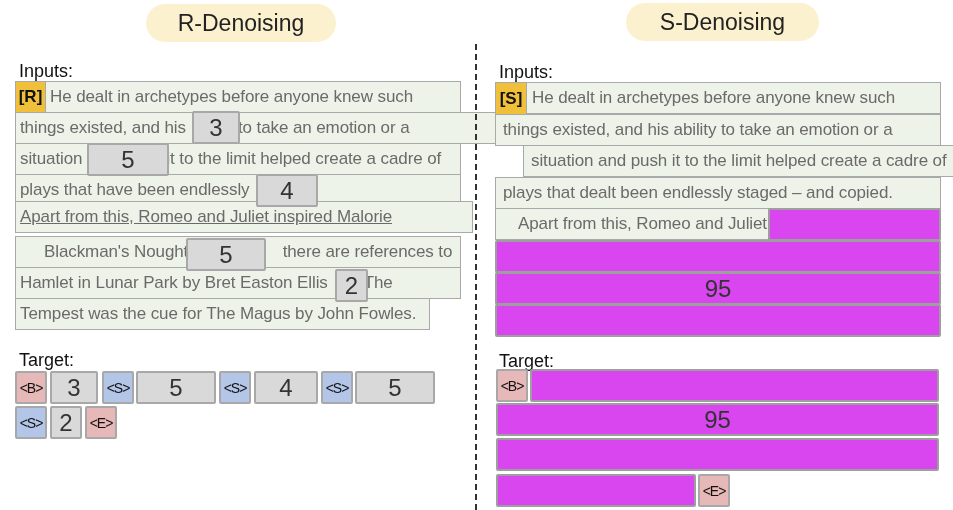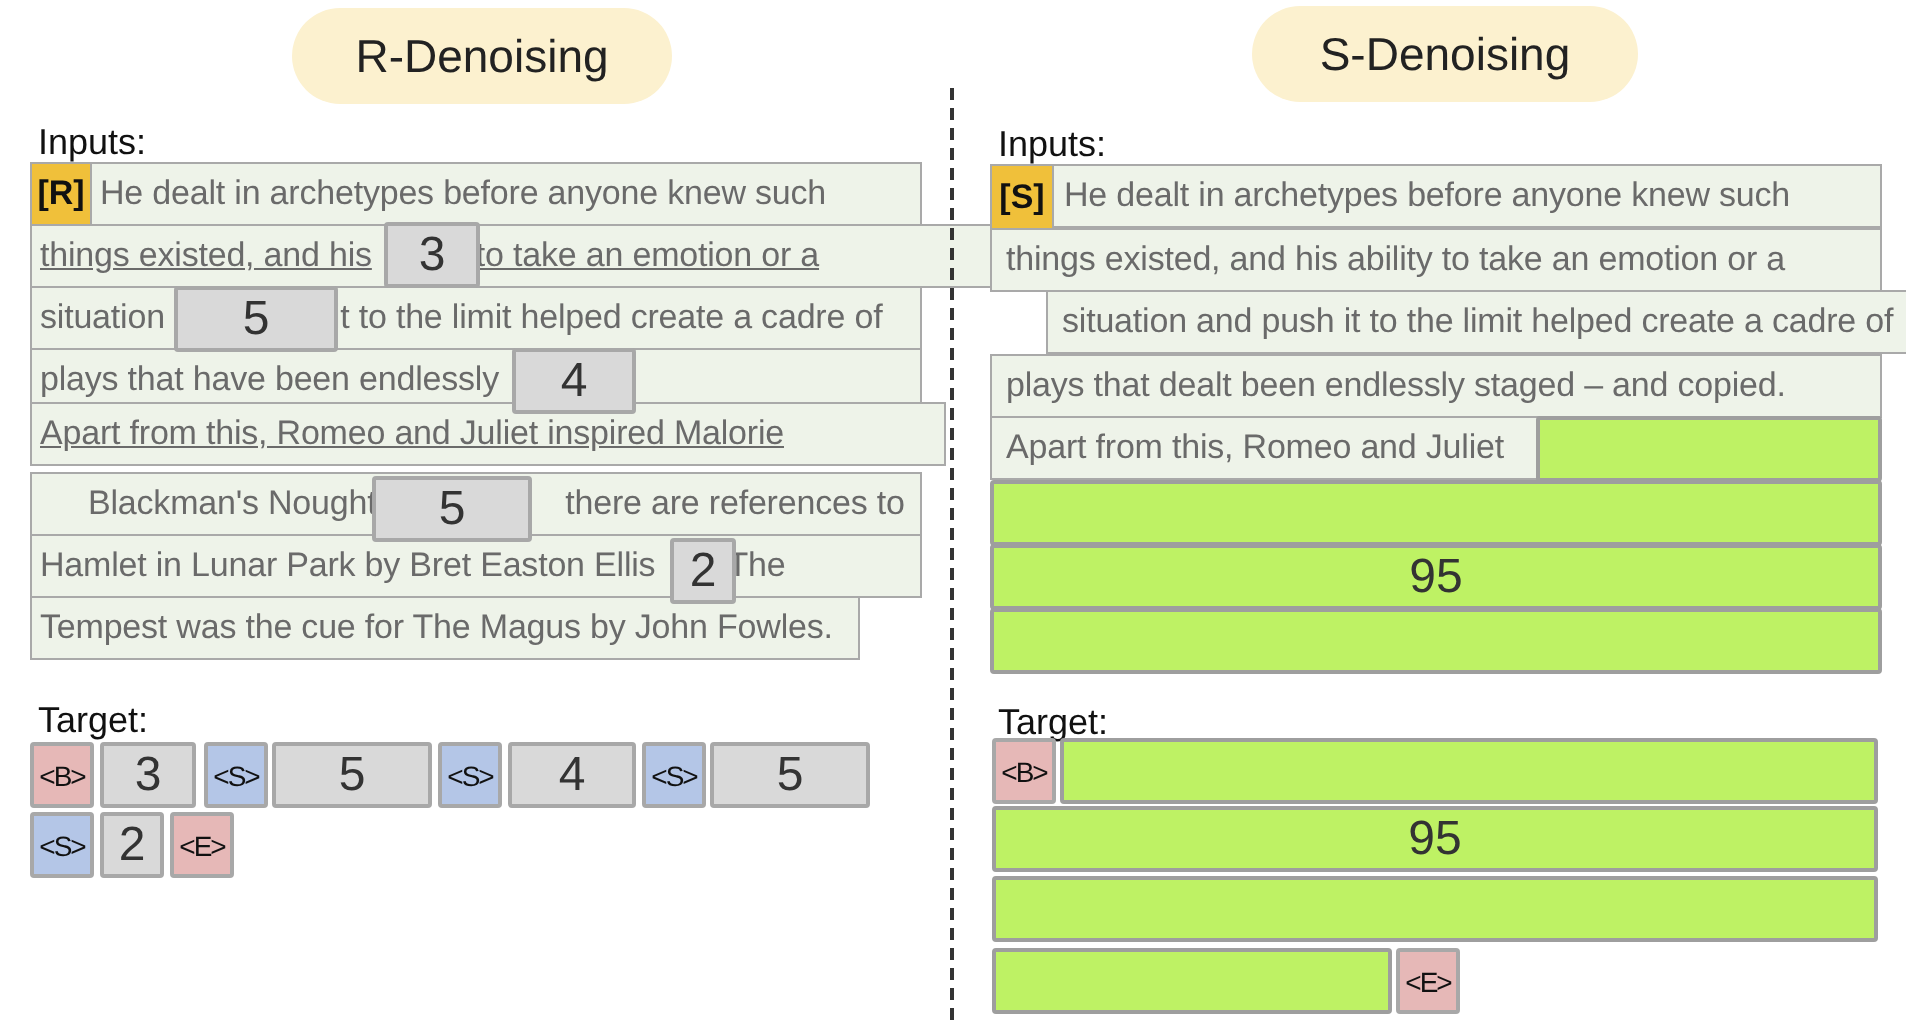--- a/index.html
+++ b/index.html
@@ -1,20 +1,20 @@
 <!DOCTYPE html>
 <html><head>
 <meta charset="utf-8">
 <style>
   * { box-sizing: border-box; margin: 0; padding: 0; }
   html, body { width: 953px; height: 510px; background: #ffffff; overflow: hidden; }
   body { position: relative; font-family: "Liberation Sans", sans-serif; color: #222; }
 
   .pill {
-    position: absolute; height: 48px; border-radius: 25px;
+    position: absolute; height: 38px; border-radius: 25px;
     background: #fcf1cf; display: flex; align-items: center; justify-content: center;
     font-size: 23px; color: #222; font-family: "Liberation Sans", sans-serif;
   }
   .label { position: absolute; font-size: 18px; color: #111; }
 
   .textbox { position: absolute; }
   .row {
     position: absolute; left: 0; height: 32px;
     background: #eef3e9; border: 1.5px solid #a9a9a9;
     font-size: 17px; color: #6a6a6a; font-weight: 300;
@@ -24,21 +24,21 @@
   .sent {
     position: absolute; background: #d3b23b; border: 1.5px solid #a9a9a9;
     color: #111; font-size: 17px; font-weight: bold;
     display: flex; align-items: center; justify-content: center; background: #f0c03a;
   }
   .mask {
     position: absolute; background: #d9d9d9; border: 2px solid #a8a8a8; border-radius: 2px;
     color: #333; font-size: 24px; display: flex; align-items: center; justify-content: center;
   }
   .grey-row {
-    position: absolute; background: #bef264; border: 2px solid #9e9e9e; border-radius: 2px;
+    position: absolute; background: #d946ef; border: 2px solid #9e9e9e; border-radius: 2px;
     color: #333; font-size: 24px; display: flex; align-items: center; justify-content: center;
   }
   .tok {
     position: absolute; border: 2px solid #a8a8a8; border-radius: 2px;
     font-size: 14px; color: #111; display: flex; align-items: center; justify-content: center;
     letter-spacing: -1px;
   }
   .tok.red { background: #e6b8b7; }
   .tok.blue { background: #b4c6e7; }
   .tok.grey { background: #d9d9d9; font-size: 24px; color: #333; letter-spacing: 0; }
@@ -53,21 +53,21 @@
 
 <div class="pill" style="left:146px;top:4px;width:190px;">R-Denoising</div>
 <div class="label" style="left:19px;top:61px;">Inputs:</div>
 
 <div class="textbox" style="left:15px;top:81px;width:446px;height:254px;">
   <div class="row" style="top:0;width:446px;padding-left:34px;">
     <span>He dealt in archetypes before anyone knew such</span>
   </div>
   <div class="sent" style="left:0;top:0;width:31px;height:32px;">[R]</div>
 
-  <div class="row" style="top:31px;width:529px;text-decoration:underline;">
+  <div class="row" style="top:31px;width:529px;">
     <span>things existed, and his</span>
     <span style="display:inline-block;width:52px;"></span>
     <span>to take an emotion or a</span>
   </div>
   <div class="row" style="top:62px;width:446px;">
     <span>situation</span>
     <span style="display:inline-block;width:84px;"></span>
     <span>it to the limit helped create a cadre of</span>
   </div>
   <div class="row" style="top:93px;width:446px;">
@@ -126,21 +126,21 @@
   <div class="sent" style="left:0;top:0;width:32px;height:33px;">[S]</div>
   <div class="row" style="top:32px;width:446px;padding-left:7px;">
     <span>things existed, and his ability to take an emotion or a</span>
   </div>
   <div class="row" style="top:63px;width:446px;padding-left:7px;margin-left:28px;">
     <span>situation and push it to the limit helped create a cadre of</span>
   </div>
   <div class="row" style="top:95px;width:446px;padding-left:7px;">
     <span>plays that dealt been endlessly staged – and copied.</span>
   </div>
-  <div class="row" style="top:126px;width:288px;padding-left:7px;">
+  <div class="row" style="top:126px;width:288px;padding-left:22px;">
     <span>Apart from  this, Romeo and Juliet</span>
   </div>
   <div class="grey-row" style="left:273px;top:126px;width:173px;height:33px;"></div>
   <div class="grey-row" style="left:0;top:158px;width:446px;height:33px;"></div>
   <div class="grey-row" style="left:0;top:190px;width:446px;height:33px;">95</div>
   <div class="grey-row" style="left:0;top:222px;width:446px;height:33px;"></div>
 </div>
 
 <div class="label" style="left:499px;top:351px;">Target:</div>
 

